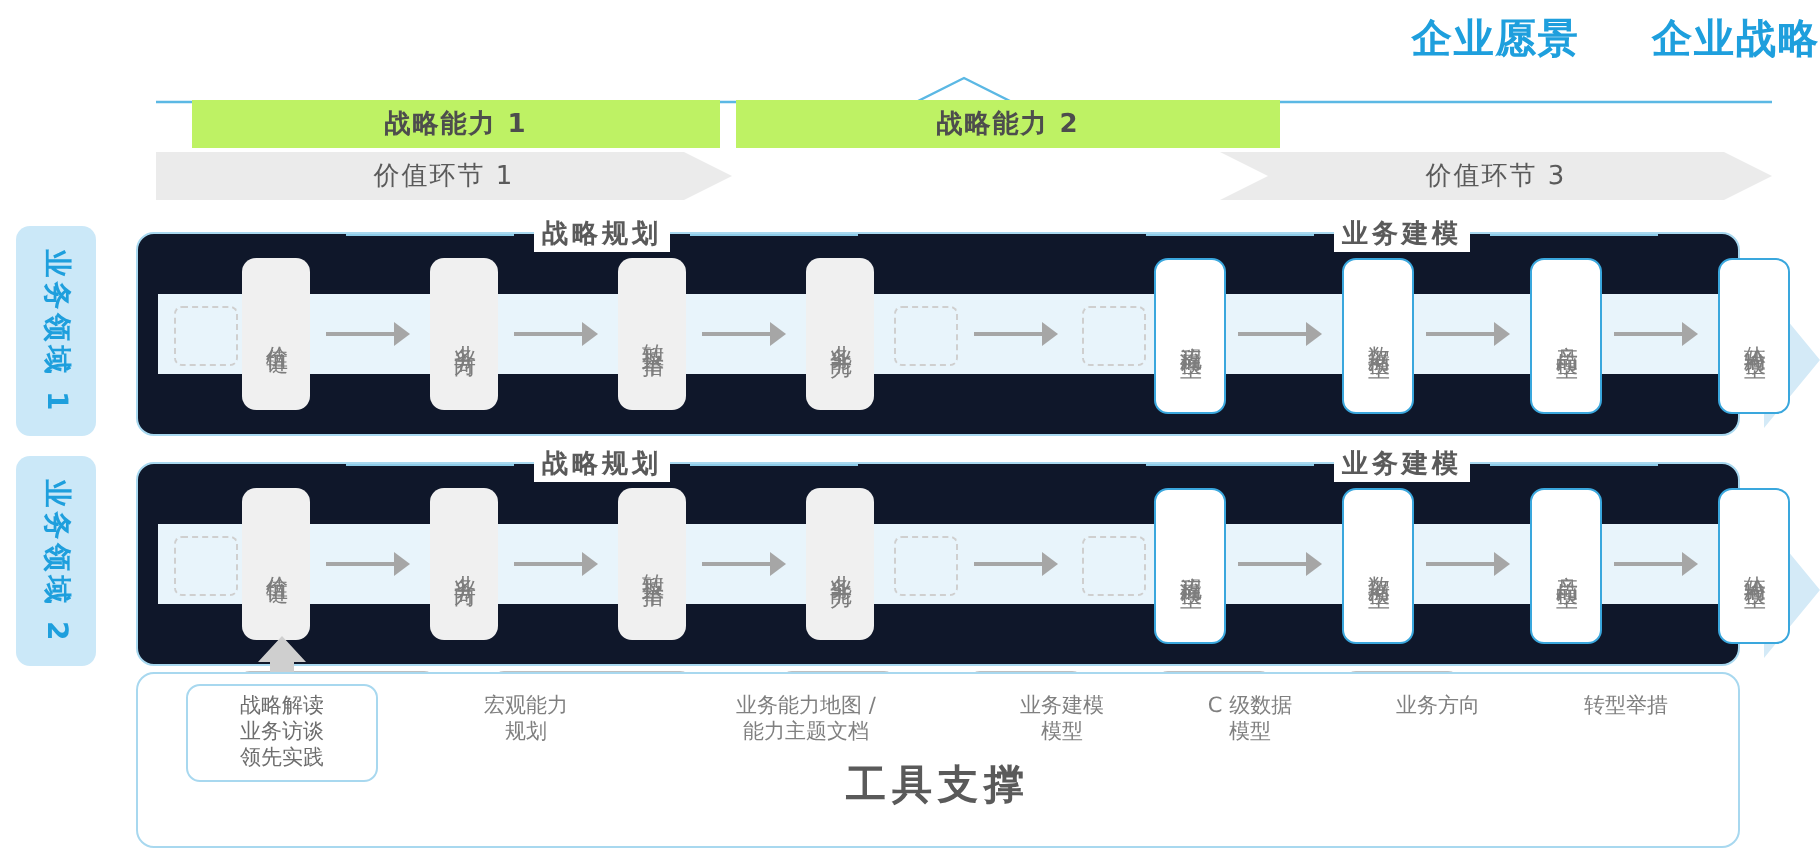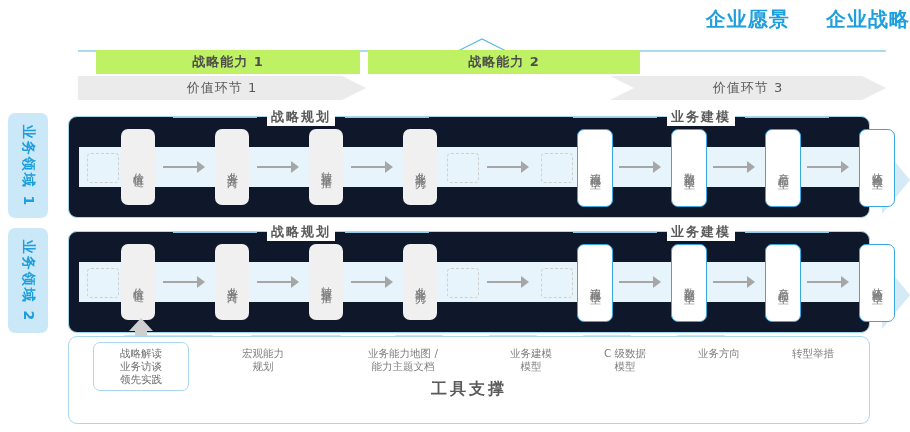--- a/index.html
+++ b/index.html
@@ -106,21 +106,21 @@
     border-left:8px solid #a6a6a6;
   }
 
   
   .tool{
     position:absolute;left:68px;top:336px;width:800px;height:86px;
     border:1.3px solid #a8d8ef;border-radius:9px;background:#ffffff;
   }
   .tool-title{
     position:absolute;left:0;top:42px;width:800px;text-align:center;
-    font-size:16px;font-weight:bold;color:#5a5a5a;letter-spacing:3px;
+    font-size:20px;font-weight:bold;color:#5a5a5a;letter-spacing:3px;
   }
   .note{
     position:absolute;font-size:10.5px;line-height:13px;color:#808080;
     text-align:center;white-space:pre-line;
   }
   .note.boxed{
     border:1.2px solid #a8d8ef;border-radius:7px;background:#ffffff;
     padding:4px 6px;color:#6e6e6e;
   }
   .brace{position:absolute;}

